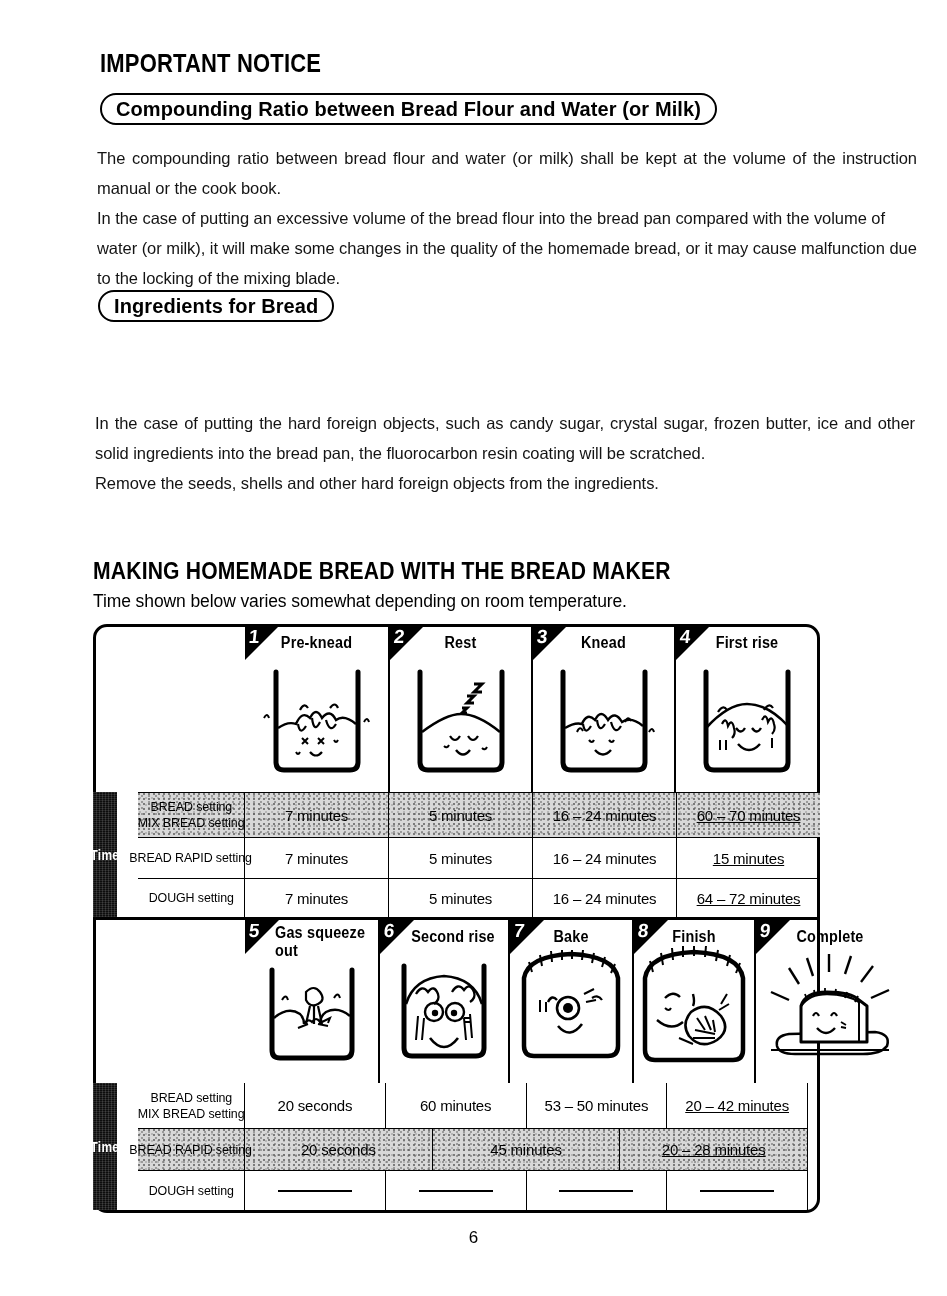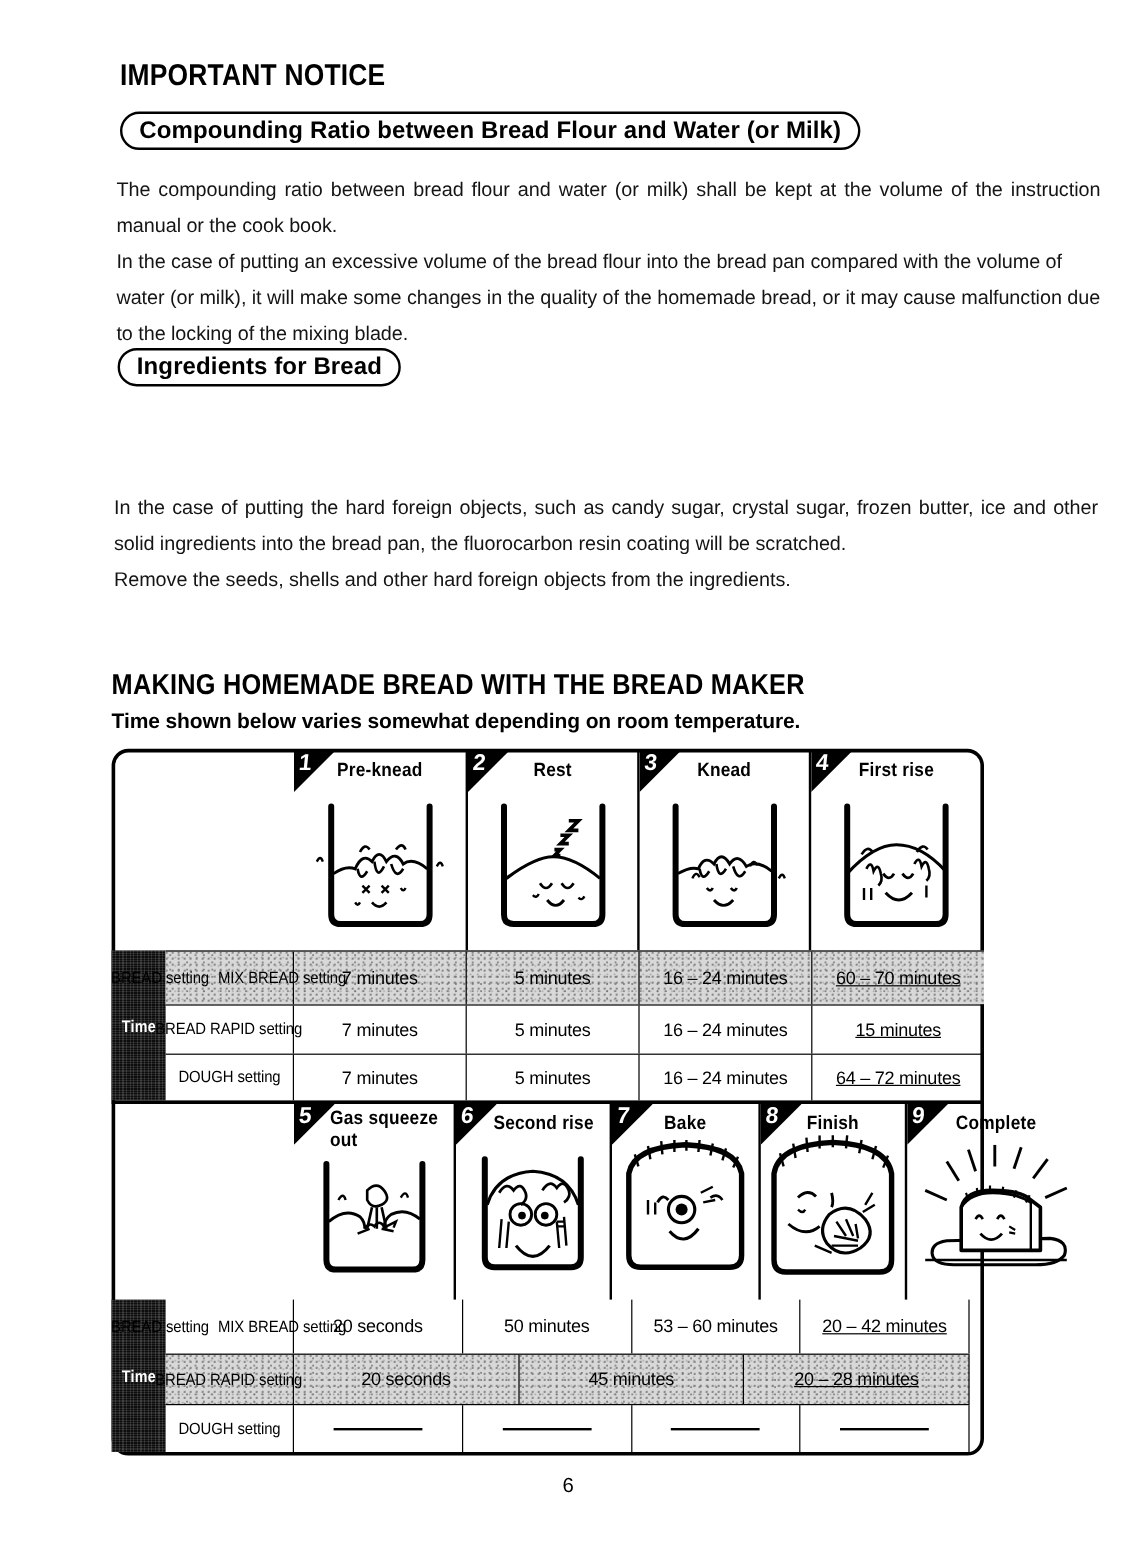--- a/index.html
+++ b/index.html
@@ -50,21 +50,21 @@
     letter-spacing: 0.1px;
     white-space: nowrap;
     box-sizing: border-box;
   }
   #pill-ratio { left: 100px; top: 93px; }
   #pill-ingredients { left: 98px; top: 290px; }
 
   .subhead {
     position: absolute;
     font-size: 17.5px;
-    font-weight: bold;
+    font-weight: normal;
     left: 93px;
     top: 591px;
     white-space: nowrap;
     letter-spacing: -0.1px;
   }
 
   
   .para {
     position: absolute;
     font-size: 16.5px;
@@ -152,21 +152,21 @@
 
   .art { position: absolute; left: 0; top: 40px; right: 0; bottom: 0; }
   .art svg { display: block; margin: 0 auto; }
 
   
   .timeblock { position: absolute; left: 0; width: 727px; }
   .time-strip {
     position: absolute;
     left: 0;
     top: 0;
-    width: 45px;
+    width: 24px;
     bottom: 0;
     background:
       repeating-linear-gradient(0deg, rgba(255,255,255,0.10) 0 1px, rgba(0,0,0,0.0) 1px 2px),
       repeating-linear-gradient(90deg, rgba(255,255,255,0.12) 0 1px, rgba(0,0,0,0) 1px 3px),
       #0d0d0d;
     display: flex;
     align-items: center;
     justify-content: center;
     overflow: hidden;
   }
@@ -184,20 +184,21 @@
     right: 0;
     display: flex;
     border-top: 1.5px solid #000;
     box-sizing: border-box;
   }
   .trow.no-top { border-top: none; }
   .tlabel {
     width: 107px;
     flex: 0 0 107px;
     display: flex;
+    flex-direction: column;
     align-items: center;
     justify-content: center;
     font-size: 13.5px;
     font-family: "Liberation Sans Narrow", "Liberation Sans", sans-serif;
     transform-origin: center;
     border-right: 1.5px solid #000;
     box-sizing: border-box;
     text-align: center;
     line-height: 16px;
     letter-spacing: -0.1px;
@@ -589,22 +590,22 @@
       <div class="time-strip">
         <span>Time</span>
       </div>
 
       <div class="trow no-top" style="top:0;height:45px;width:670px;">
         <div class="tlabel">
           <span>BREAD setting</span>
           <span>MIX BREAD setting</span>
         </div>
         <div class="tcell">20 seconds</div>
-        <div class="tcell">50 minutes</div>
-        <div class="tcell">53 – 60 minutes</div>
+        <div class="tcell">60 minutes</div>
+        <div class="tcell">53 – 50 minutes</div>
         <div class="tcell" style="border-right:1.5px solid #000;">20 – 42 minutes</div>
       </div>
 
       <div class="trow shaded" style="top:45px;height:42px;width:670px;">
         <div class="tlabel">
           <span>BREAD RAPID setting</span>
         </div>
         <div class="tcell">20 seconds</div>
         <div class="tcell">45 minutes</div>
         <div class="tcell" style="border-right:1.5px solid #000;">20 – 28 minutes</div>

